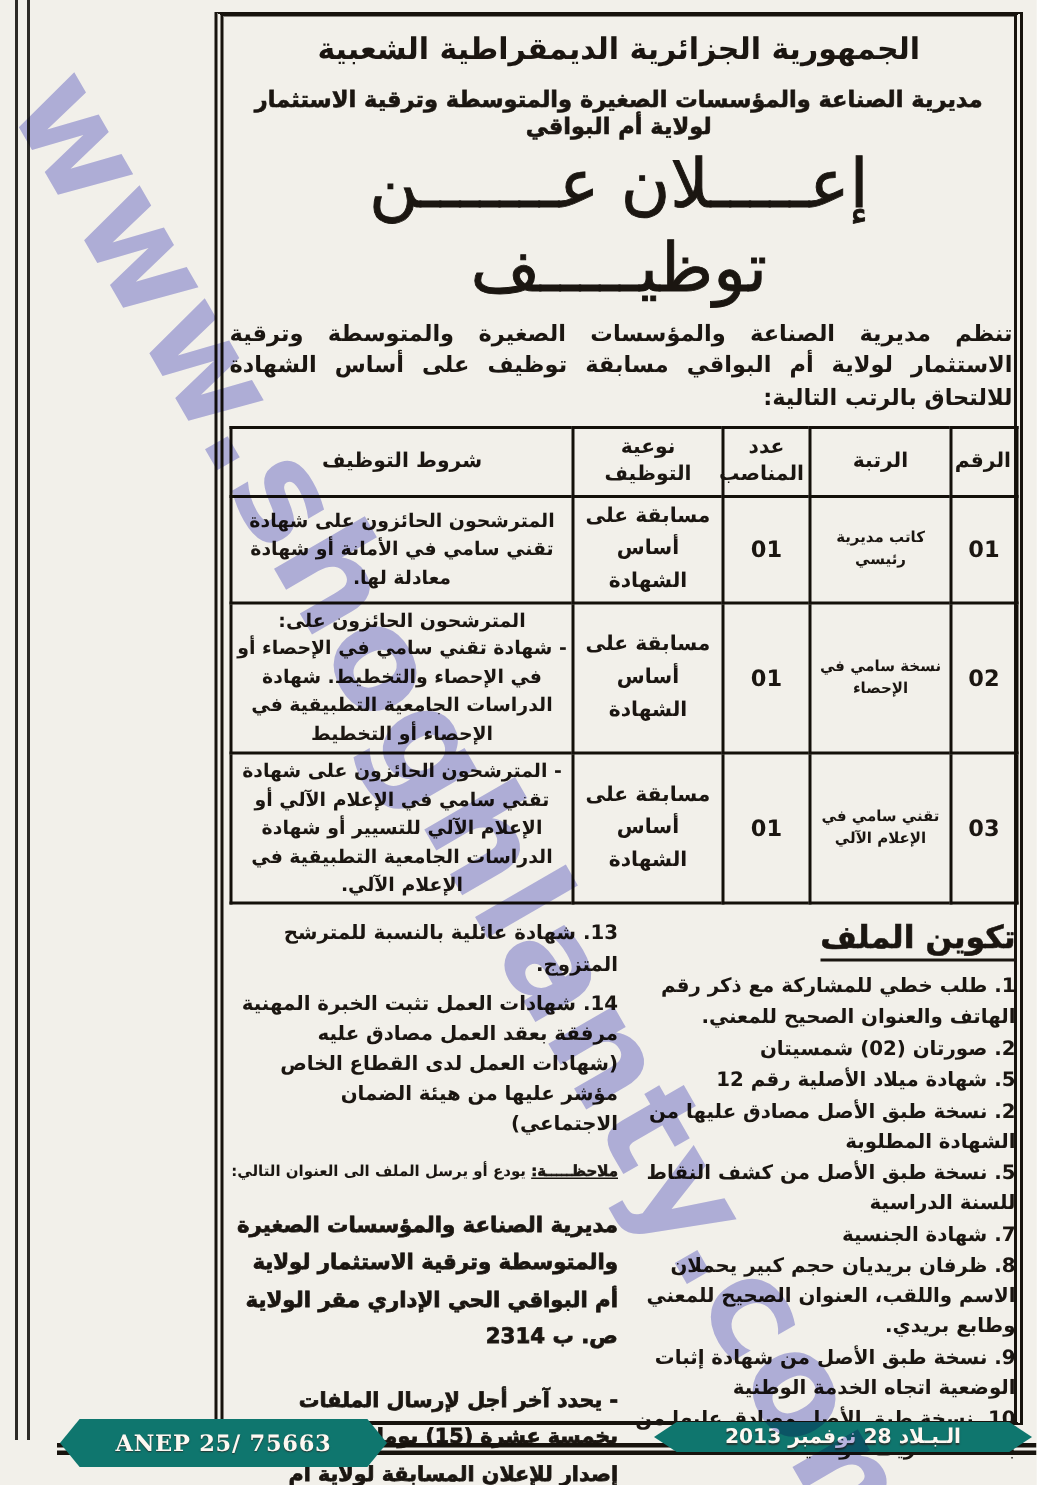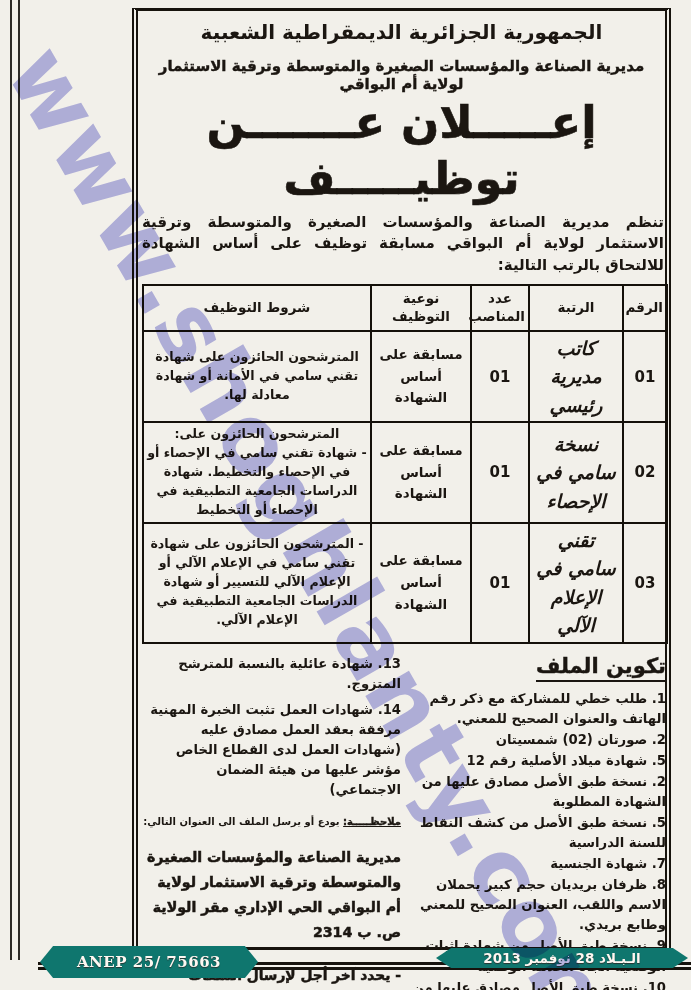--- a/index.html
+++ b/index.html
@@ -11,48 +11,48 @@
   .page{position:absolute;inset:0;}
 
   
   .left-rule{
     position:absolute;left:10px;top:0;width:6px;height:960px;
     border-left:2px solid #2c2a26;border-right:2px solid #2c2a26;
   }
 
   
   .frame{
-    position:absolute;left:132px;top:8px;width:539px;height:942px;
+    position:absolute;left:143px;top:8px;width:539px;height:942px;
     box-sizing:border-box;
     border-top:3px solid #17130d;border-bottom:3px solid #17130d;
     border-left:6px double #17130d;border-right:6px double #17130d;
     padding:0 4px;
   }
 
   .republic{margin-top:9px;text-align:center;font-size:20px;font-weight:bold;}
   .directorate{margin-top:13px;text-align:center;font-size:15px;font-weight:bold;-webkit-text-stroke:.4px #1b1611;}
-  .big-title{margin-top:2px;text-align:center;font-size:45px;font-weight:bold;line-height:1.25;letter-spacing:-1px;-webkit-text-stroke:.6px #1b1611;}
+  .big-title{margin-top:2px;text-align:center;font-size:45px;font-weight:normal;line-height:1.25;letter-spacing:-1px;-webkit-text-stroke:.6px #1b1611;}
   .intro{
     direction:rtl;width:522px;margin:4px 2px 0 auto;
     font-size:15px;font-weight:bold;text-align:justify;line-height:1.45;
   }
 
   table.jobs{
     direction:rtl;border-collapse:collapse;table-layout:fixed;
     width:524px;margin:7px 1px 0 auto;
   }
   table.jobs th,table.jobs td{
     border:2.5px solid #14100a;font-weight:bold;vertical-align:middle;
     text-align:center;padding:2px 3px;
   }
   table.jobs thead tr{height:46px;}
   table.jobs thead th{font-size:13.5px;line-height:1.3;}
   tr.r1{height:70px;} tr.r2{height:92px;} tr.r3{height:84px;}
   .c-num{font-size:15px;}
-  .c-rank{font-size:19px;line-height:1.5;font-style:italic;}
+  .c-rank{font-size:10px;line-height:1.5;}
   .c-count{font-size:15px;}
   .c-type{font-size:13.5px;line-height:1.6;}
   .c-cond{font-size:12.6px;text-align:right;padding:4px 7px;line-height:1.5;white-space:pre-line;}
 
   .columns{
     direction:rtl;display:flex;gap:10px;
     width:524px;margin:10px 1px 0 auto;align-items:flex-start;
   }
   .col-right{width:255px;flex:none;}
   .col-left{flex:1;min-width:0;}

